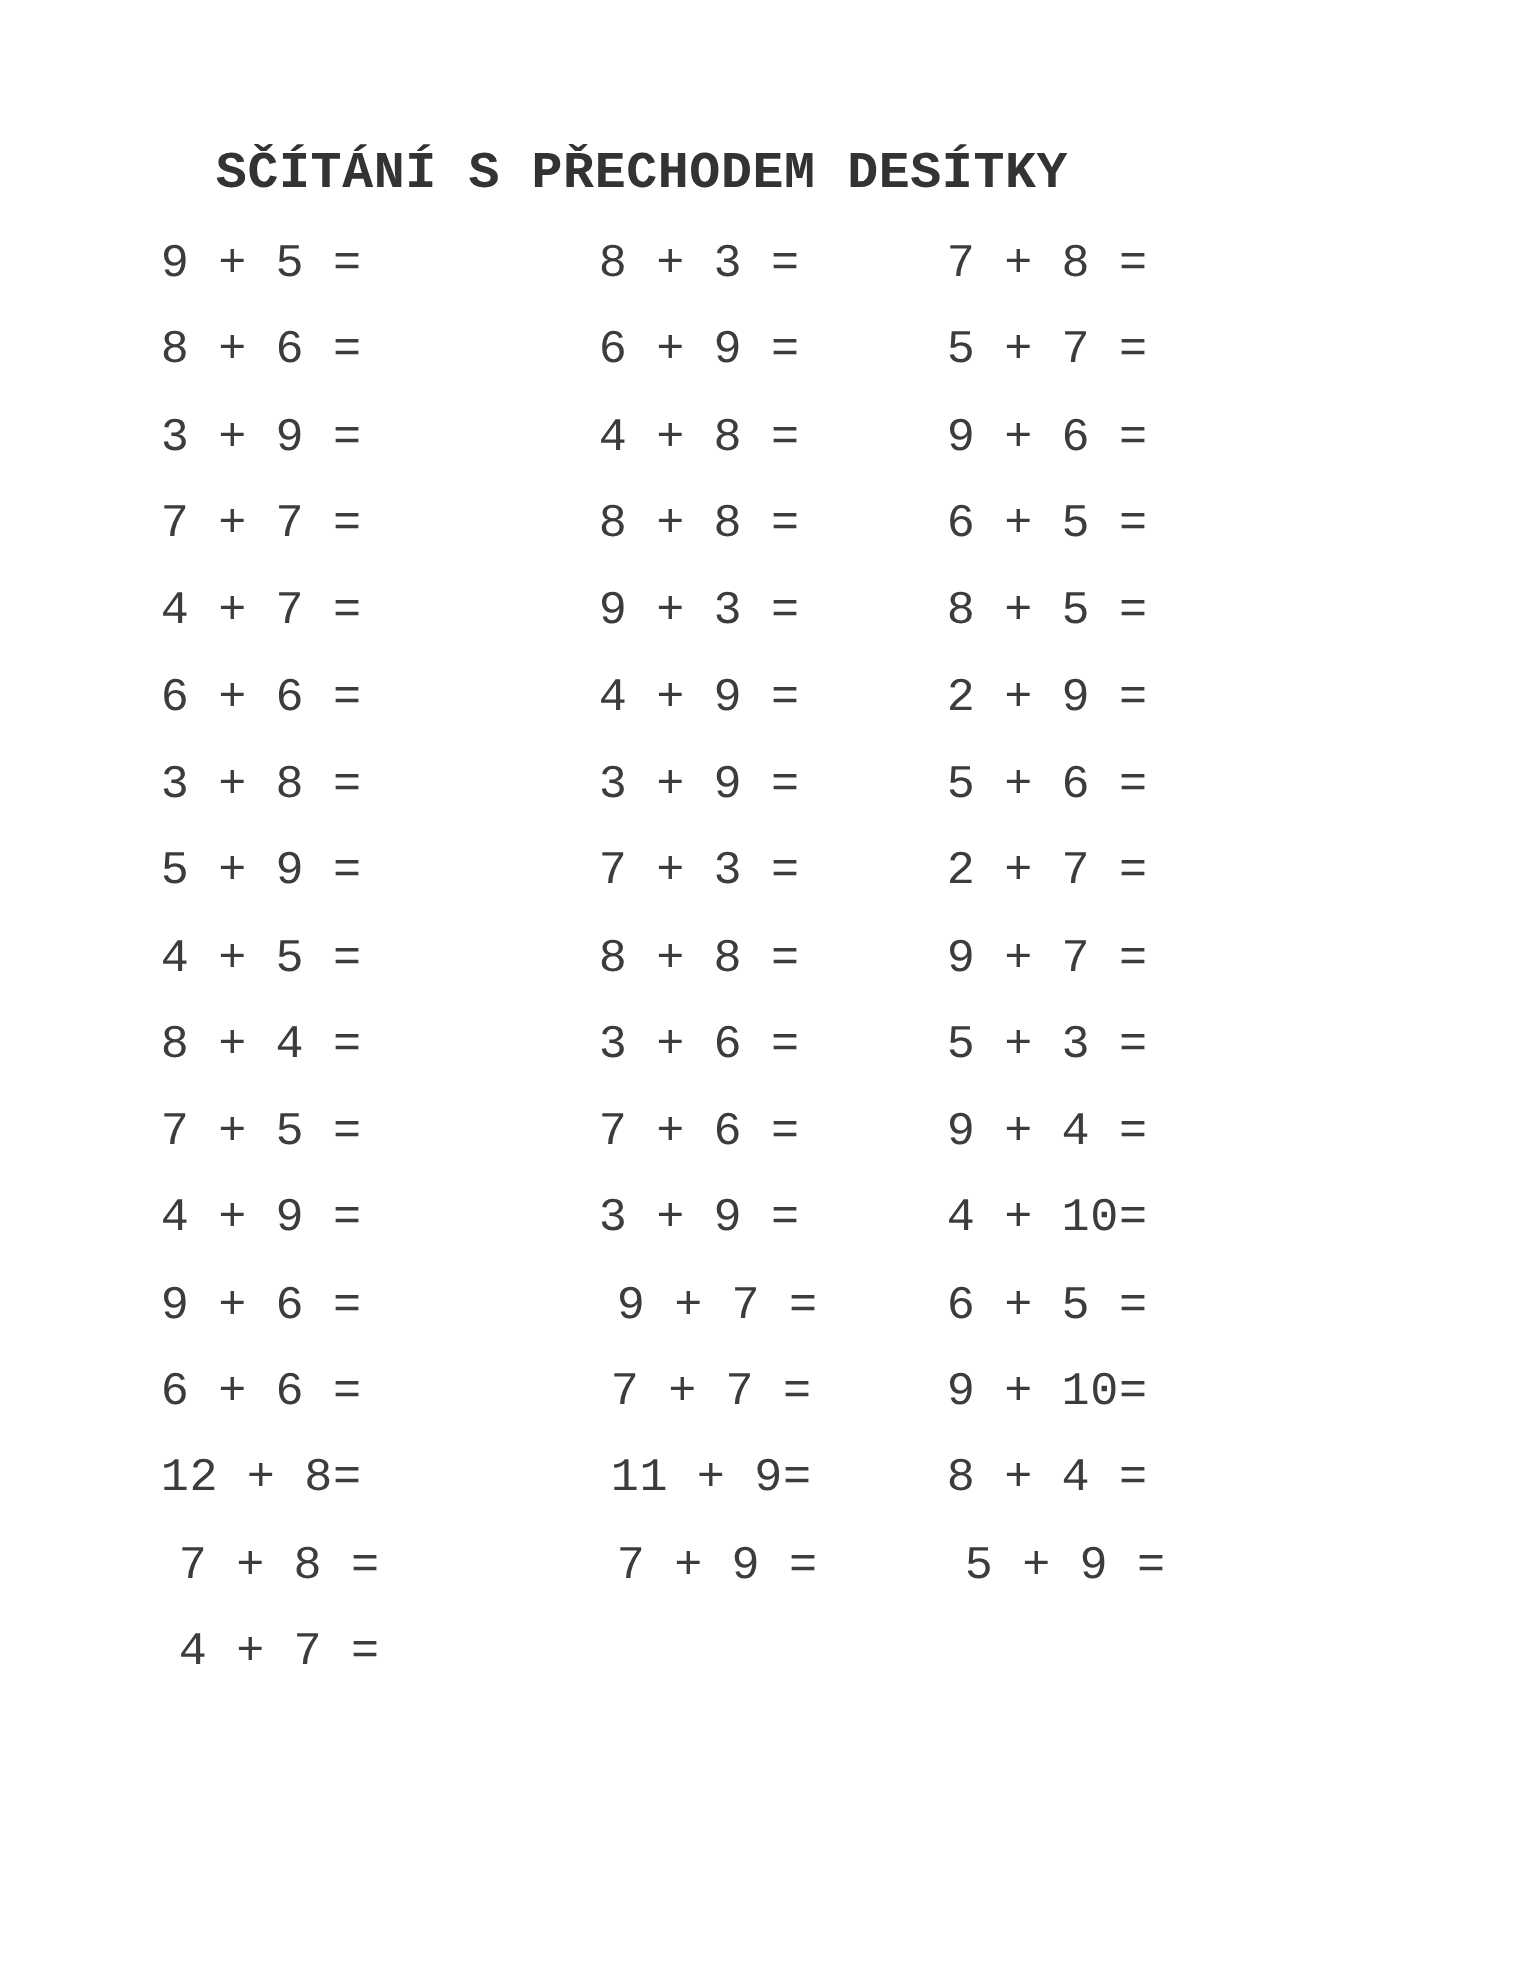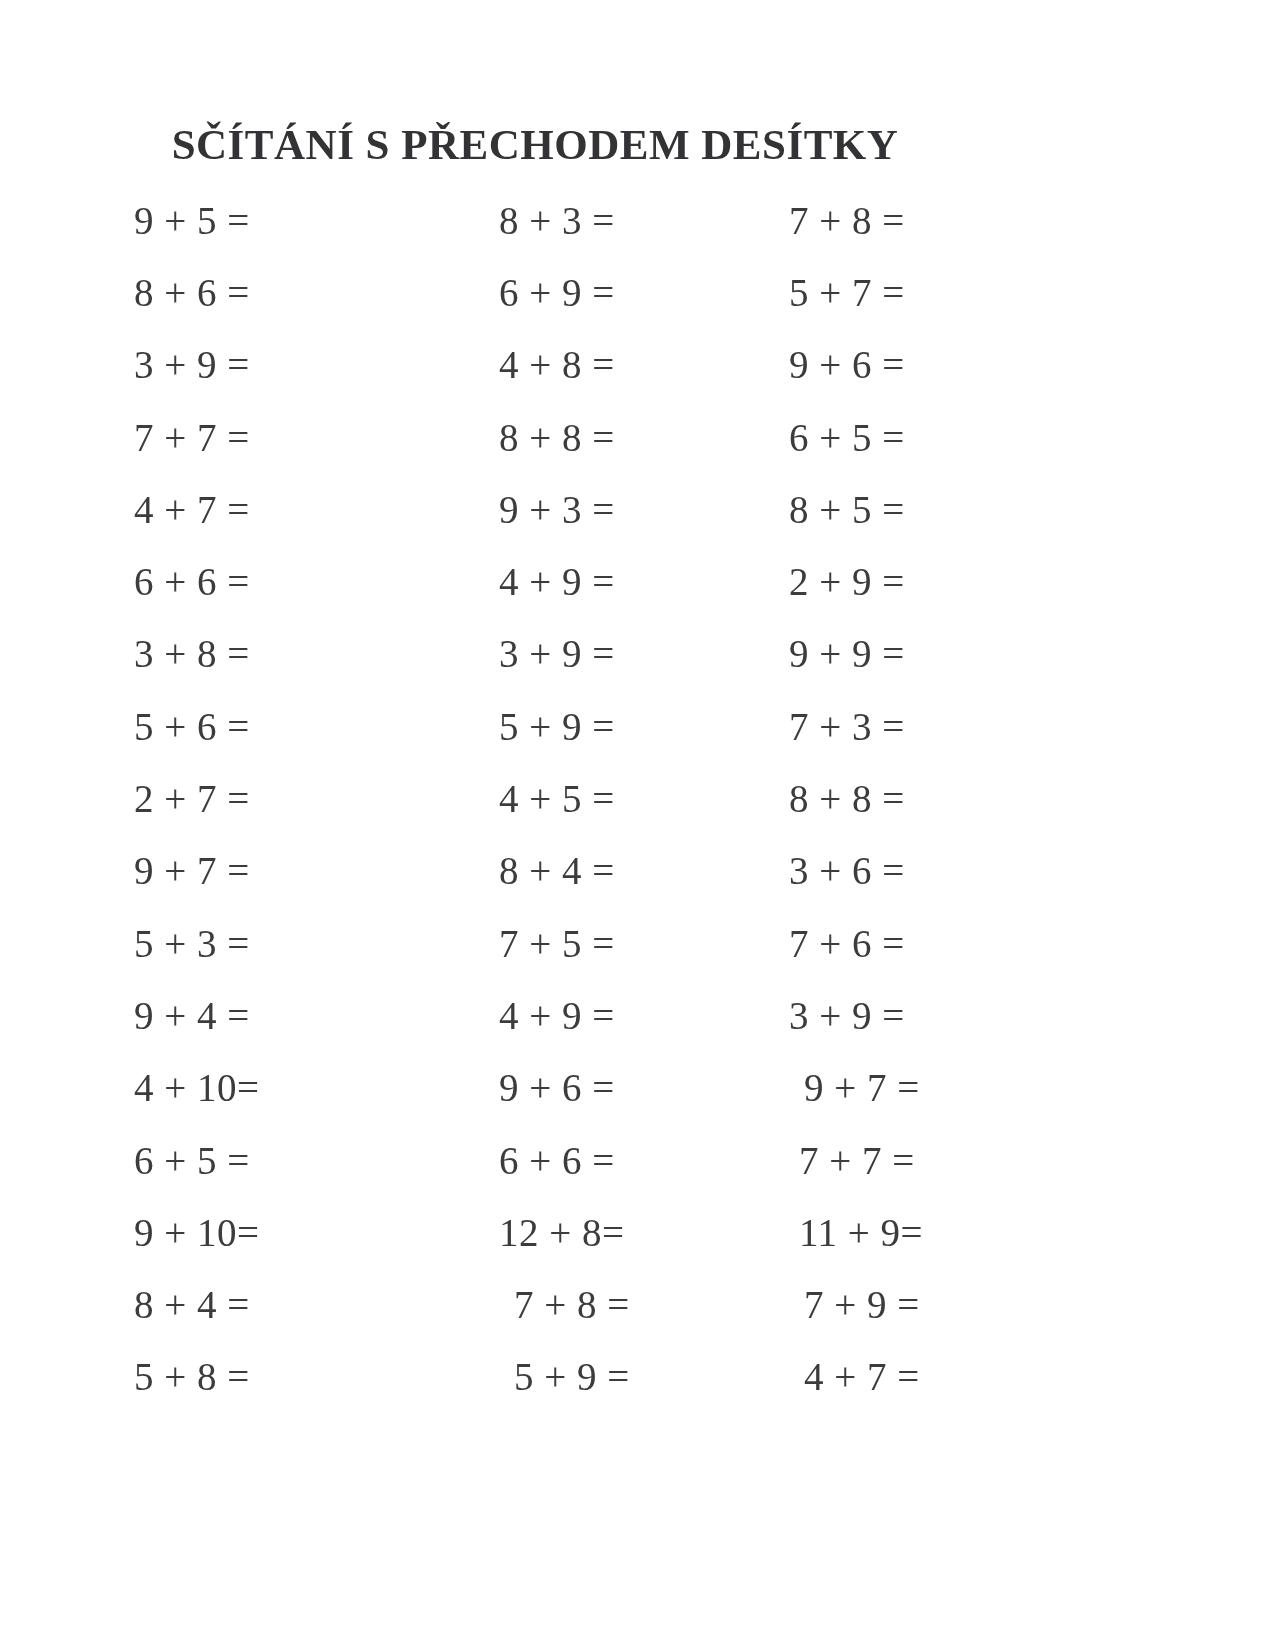--- a/index.html
+++ b/index.html
@@ -6,21 +6,21 @@
     margin: 0;
     padding: 0;
     background: #ffffff;
   }
   .sheet {
     position: relative;
     width: 1264px;
     height: 1650px;
     background: #ffffff;
     overflow: hidden;
-    font-family: Liberation Serif, serif;
+    font-family: Liberation Mono, monospace;
     color: #3c3c3e;
   }
   .title {
     position: absolute;
     left: 135px;
     top: 120px;
     width: 800px;
     text-align: center;
     font-size: 43px;
     font-weight: 700;
@@ -75,21 +75,20 @@
     <div class="cell">9 + 3 =</div>
     <div class="cell">8 + 5 =</div>
 
     <div class="cell">6 + 6 =</div>
     <div class="cell">4 + 9 =</div>
 
     <div class="cell">2 + 9 =</div>
     <div class="cell">3 + 8 =</div>
     <div class="cell">3 + 9 =</div>
 
-    <div class="cell">9 + 9 =</div>
     <div class="cell">5 + 6 =</div>
     <div class="cell">5 + 9 =</div>
 
     <div class="cell">7 + 3 =</div>
     <div class="cell">2 + 7 =</div>
     <div class="cell">4 + 5 =</div>
 
     <div class="cell">8 + 8 =</div>
     <div class="cell">9 + 7 =</div>
     <div class="cell">8 + 4 =</div>
@@ -113,17 +112,16 @@
     <div class="cell pad2">7 + 7 =</div>
 
     <div class="cell">9 + 10=</div>
     <div class="cell">12 + 8=</div>
     <div class="cell pad2">11 + 9=</div>
 
     <div class="cell">8 + 4 =</div>
     <div class="cell pad1">7 + 8 =</div>
     <div class="cell pad1">7 + 9 =</div>
 
-    <div class="cell">5 + 8 =</div>
     <div class="cell pad1">5 + 9 =</div>
     <div class="cell pad1">4 + 7 =</div>
   </div>
 </div>
 
 </body></html>

